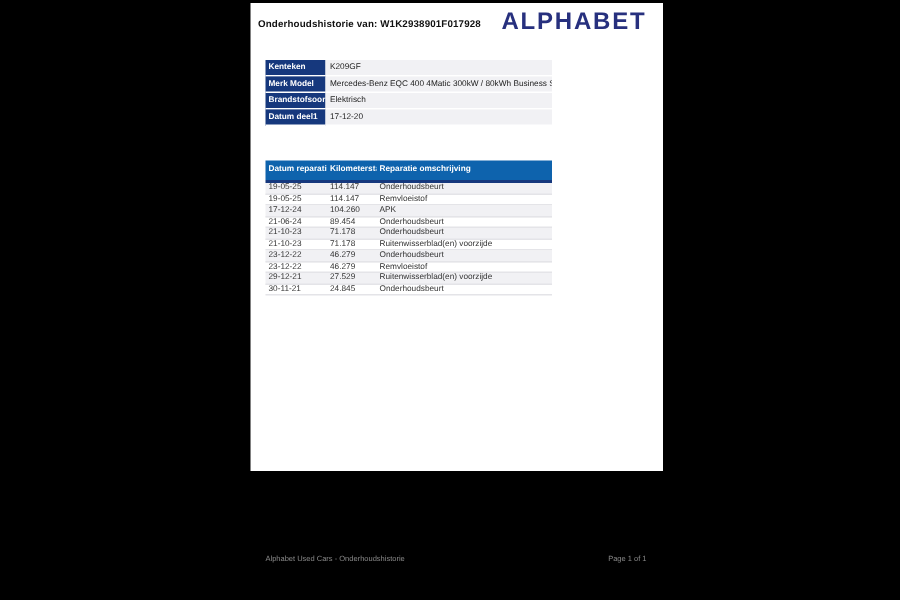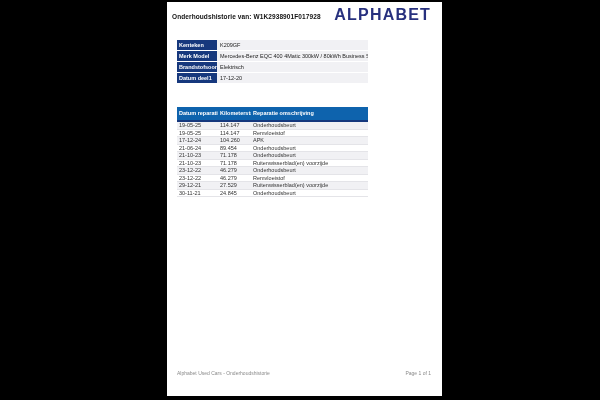--- a/index.html
+++ b/index.html
@@ -2,21 +2,21 @@
 <html style="--label-bg: #16387d; --header-bg: #0e63ad; --logo: #27307e;"><head>
 <meta charset="utf-8">
 <style>
   html,body{margin:0;padding:0;}
   body{
     width:600px;height:400px;background:#000;position:relative;overflow:hidden;
     font-family:"Liberation Sans", sans-serif;
     -webkit-font-smoothing:antialiased;
   }
   .page{
-    position:absolute;left:167px;top:2px;width:275px;height:394px;
+    position:absolute;left:167px;top:2px;width:275px;height:312px;
     background:#ffffff;
   }
   
   .doc-title{
     position:absolute;left:5px;top:11px;
     font-size:6.5px;font-weight:bold;color:#111;letter-spacing:0.1px;
     white-space:nowrap;
   }
   .logo{
     position:absolute;right:11px;top:4px;

